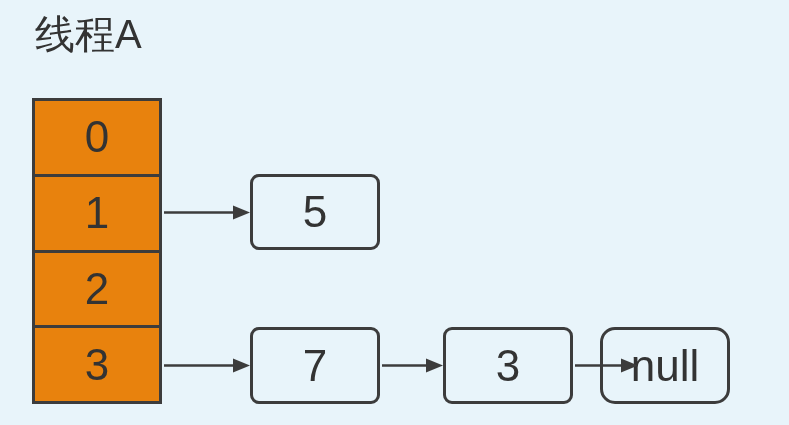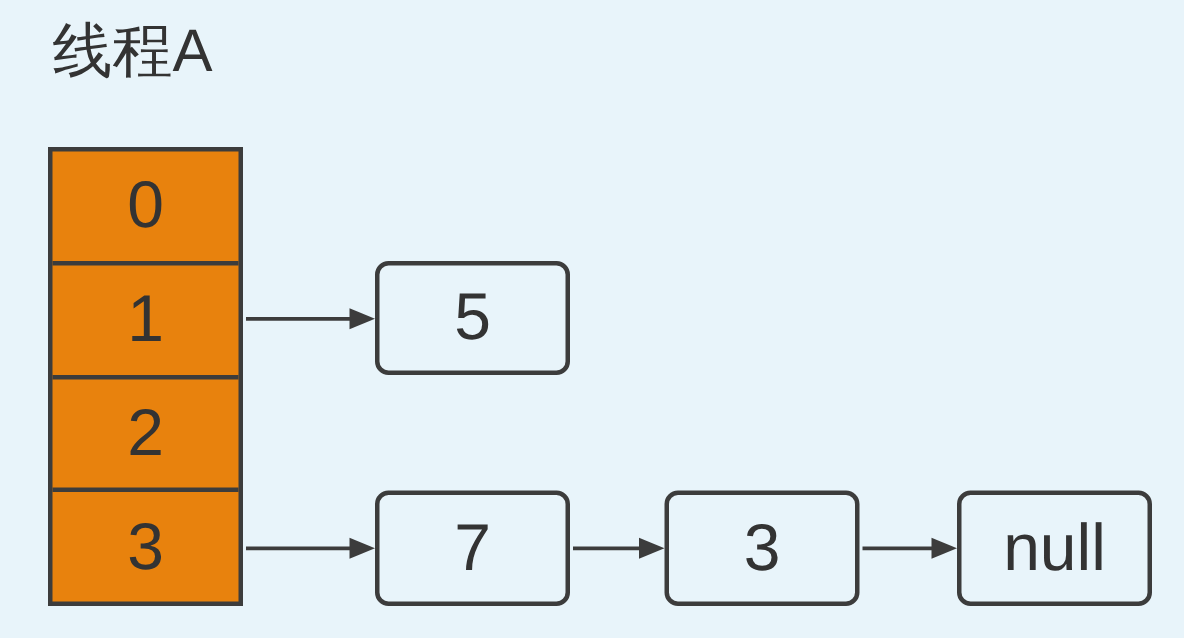--- a/index.html
+++ b/index.html
@@ -55,21 +55,21 @@
     background:var(--background);
     display:flex;
     align-items:center;
     justify-content:center;
     font-size:44px;
     color:var(--text);
   }
   .node-5{left:250px;top:174px;height:76px;}
   .node-7{left:250px;top:327px;}
   .node-3{left:443px;top:327px;}
-  .node-null{left:638px;top:327px;}
+  .node-null{left:600px;top:327px;border-radius:15px;}
   .arrow-layer{
     position:absolute;
     left:0;top:0;
     width:789px;height:425px;
     pointer-events:none;
   }
   .arrow-layer line{stroke:var(--stroke);stroke-width:2.5;}
   .arrow-layer polygon{fill:var(--stroke);}
 </style>
 </head>

